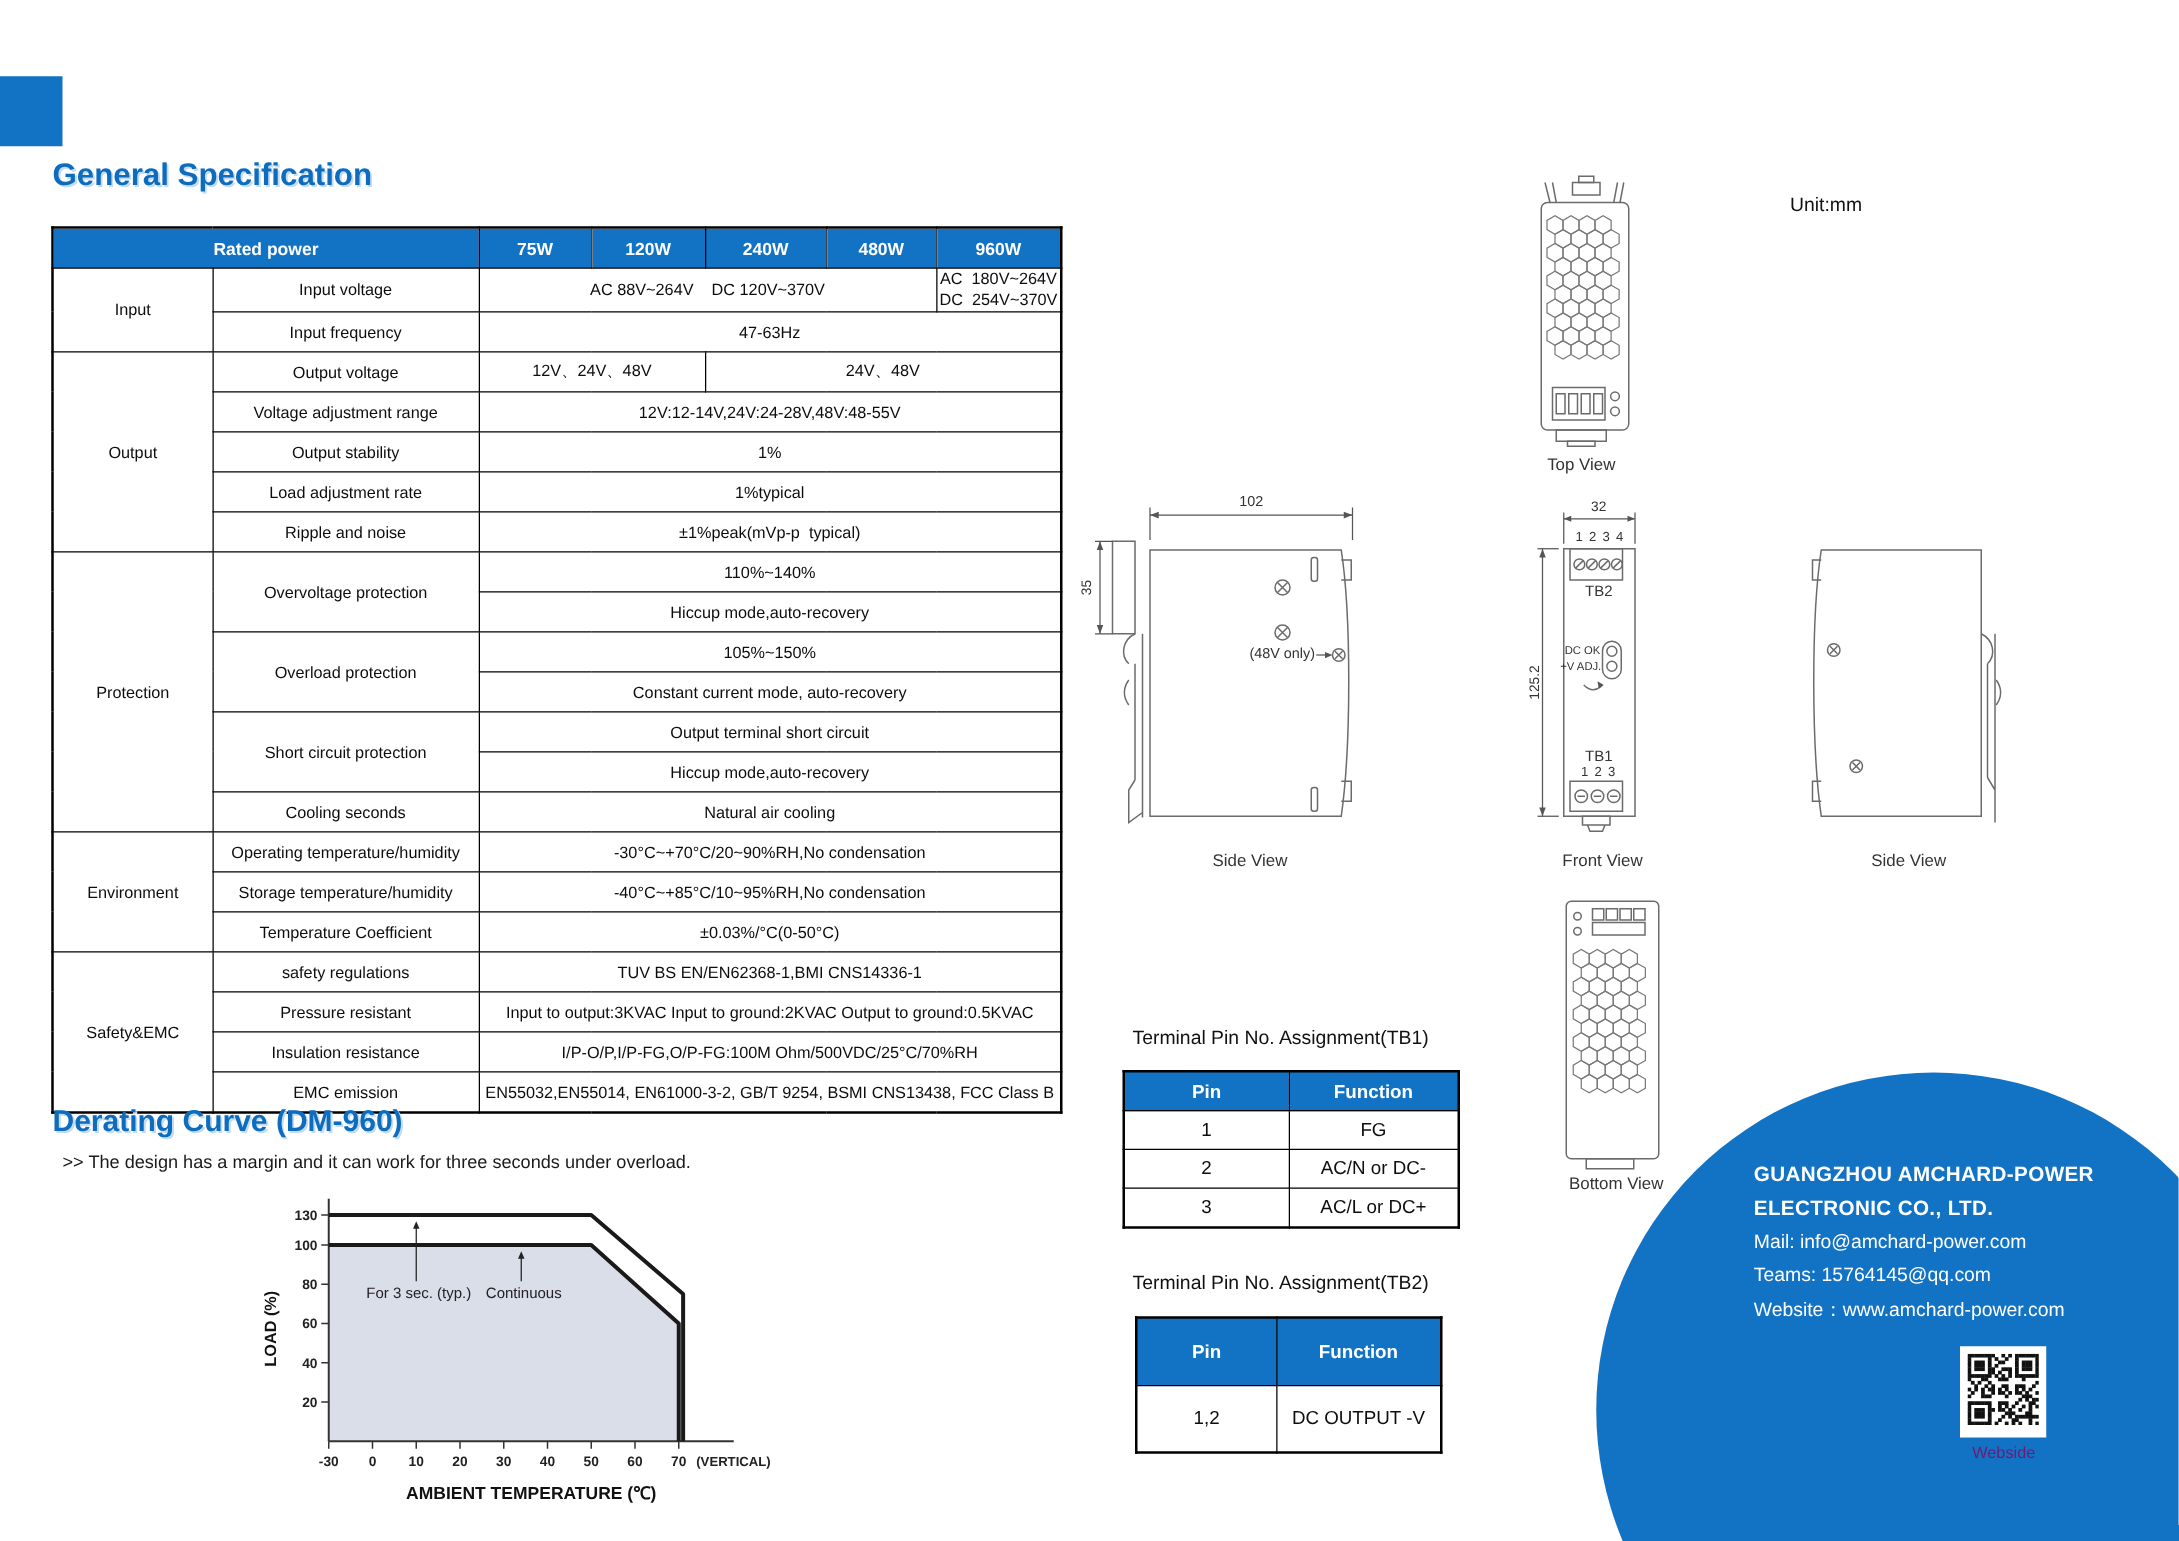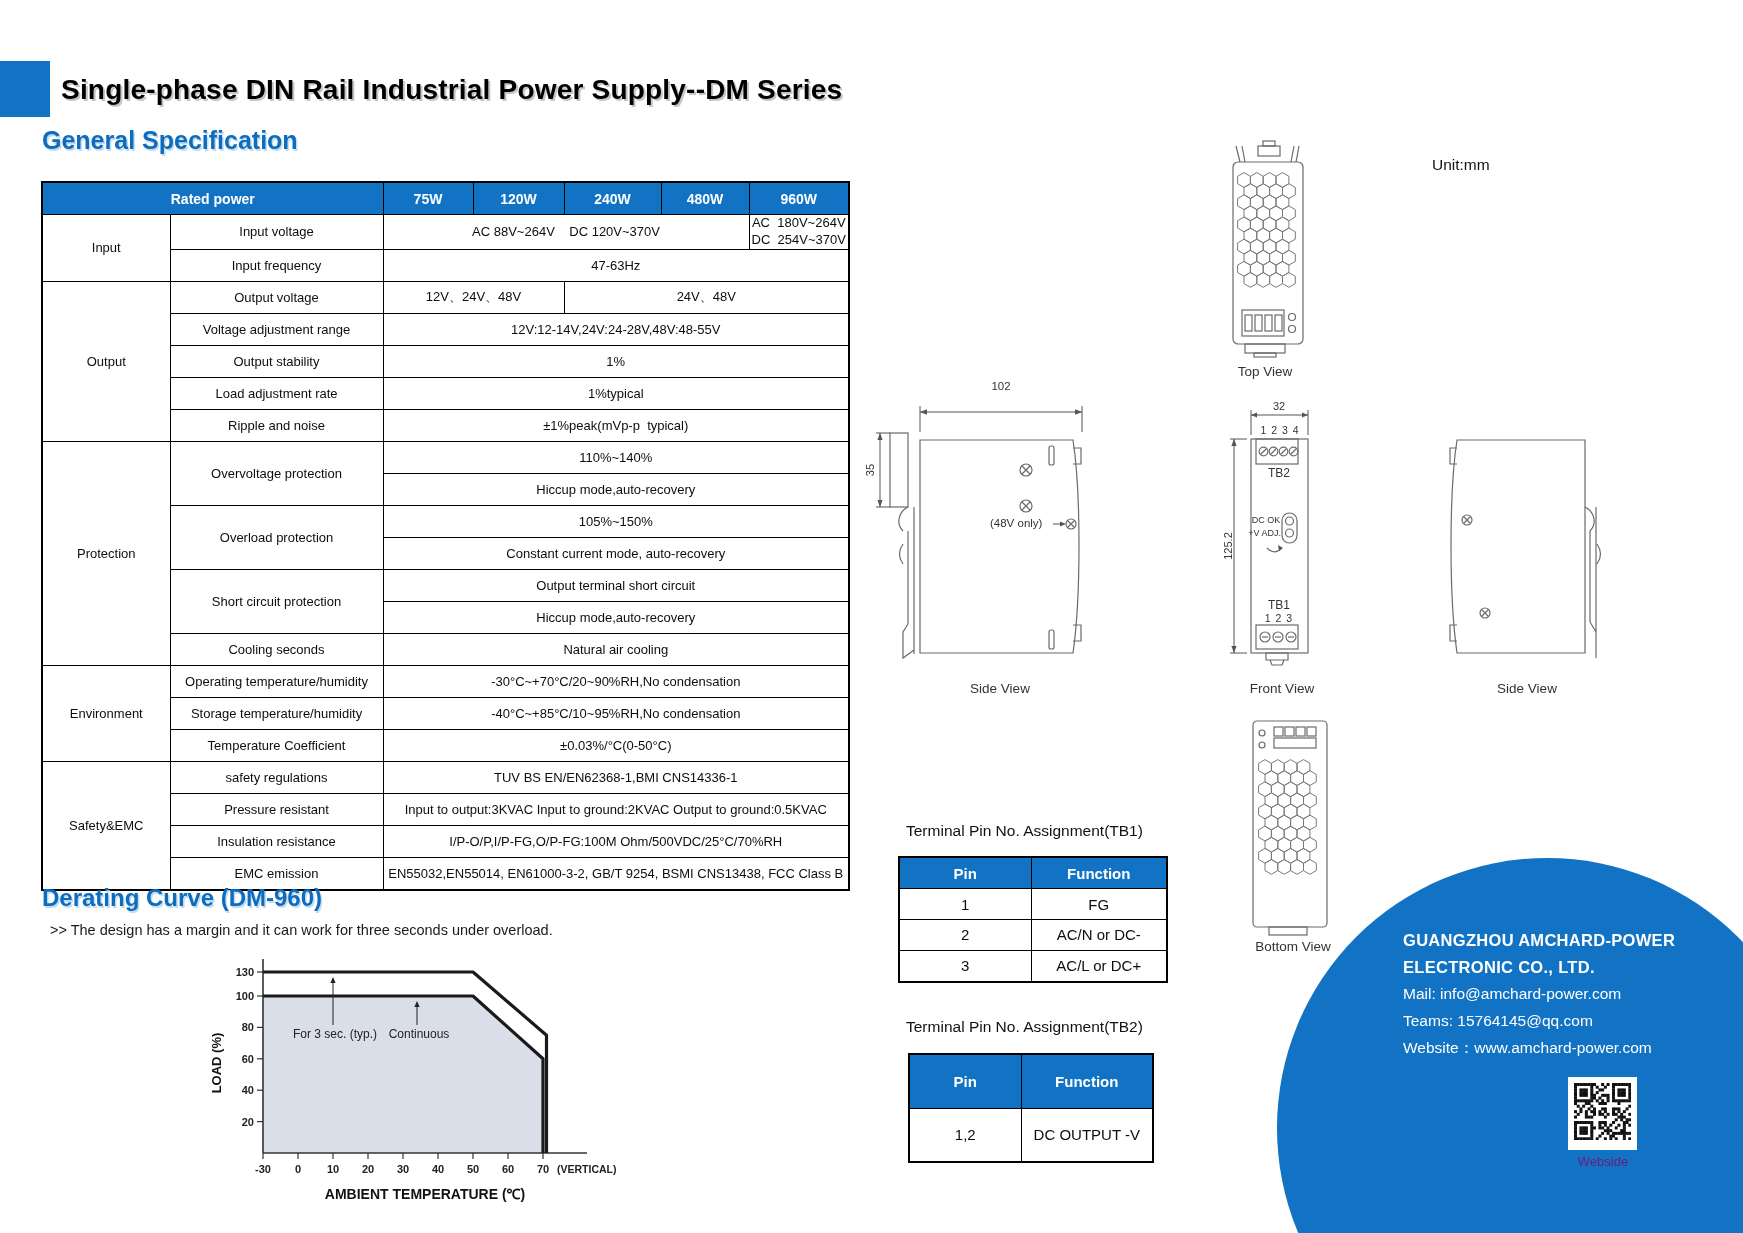--- a/index.html
+++ b/index.html
@@ -60,21 +60,20 @@
   .qr-label{position:absolute;left:1543px;top:1154px;width:120px;text-align:center;color:#701a75;font-size:13px;}
 
   .chart-svg text{font-family:"Liberation Sans",sans-serif;}
 </style>
 </head>
 <body>
 
 <div class="canvas">
 
   <div class="corner-block"></div>
-  <div class="page-title">Single-phase DIN Rail Industrial Power Supply--DM Series</div>
   <div class="sec-heading gen-heading">General Specification</div>
 
   <table class="spec">
     <colgroup>
         <col style="width:128px">
         <col style="width:213px">
         <col style="width:90px">
         <col style="width:91px">
         <col style="width:97px">
         <col style="width:88px">
@@ -311,23 +310,23 @@
       <line x1="212" y1="40" x2="212" y2="14" class="dim"></line>
     <line x1="50" y1="20" x2="212" y2="20" class="dim"></line>
     <polygon points="50,20 57,17.3 57,22.7"></polygon>
       <polygon points="212,20 205,17.3 205,22.7"></polygon>
     <line x1="20" y1="41" x2="6" y2="41" class="dim"></line>
       <line x1="20" y1="115" x2="6" y2="115" class="dim"></line>
     <line x1="10" y1="41" x2="10" y2="115" class="dim"></line>
     <polygon points="10,41 7.4,48 12.6,48"></polygon>
       <polygon points="10,115 7.4,108 12.6,108"></polygon>
   </svg>
-  <div class="dim-text" style="left:981px;top:380px;width:40px;font-size:11.5px">102</div>
+  <div class="dim-text" style="left:981px;top:396px;width:40px;font-size:11.5px">102</div>
   <div class="dim-text rot" style="left:856px;top:464px;width:28px">35</div>
-  <div class="small-note" style="left:990px;top:517px;width:62px;text-align:left">(48V only)</div>
+  <div class="small-note" style="left:990px;top:517px;width:62px;text-align:right">(48V only)</div>
   <div class="view-label" style="left:935px;top:681px;width:130px">Side View</div>
 
   <svg class="draw" style="left:1220px;top:400px" width="160" height="300" viewBox="0 0 160 300">
     <rect x="31" y="39" width="57" height="214"></rect>
     <rect x="36" y="39" width="42" height="25"></rect>
     <circle cx="43.5" cy="51.5" r="4.3"></circle>
       <path d="M40.5,54.5 L46.5,48.5"></path>
     <circle cx="53.5" cy="51.5" r="4.3"></circle>
       <path d="M50.5,54.5 L56.5,48.5"></path>
     <circle cx="63.5" cy="51.5" r="4.3"></circle>

